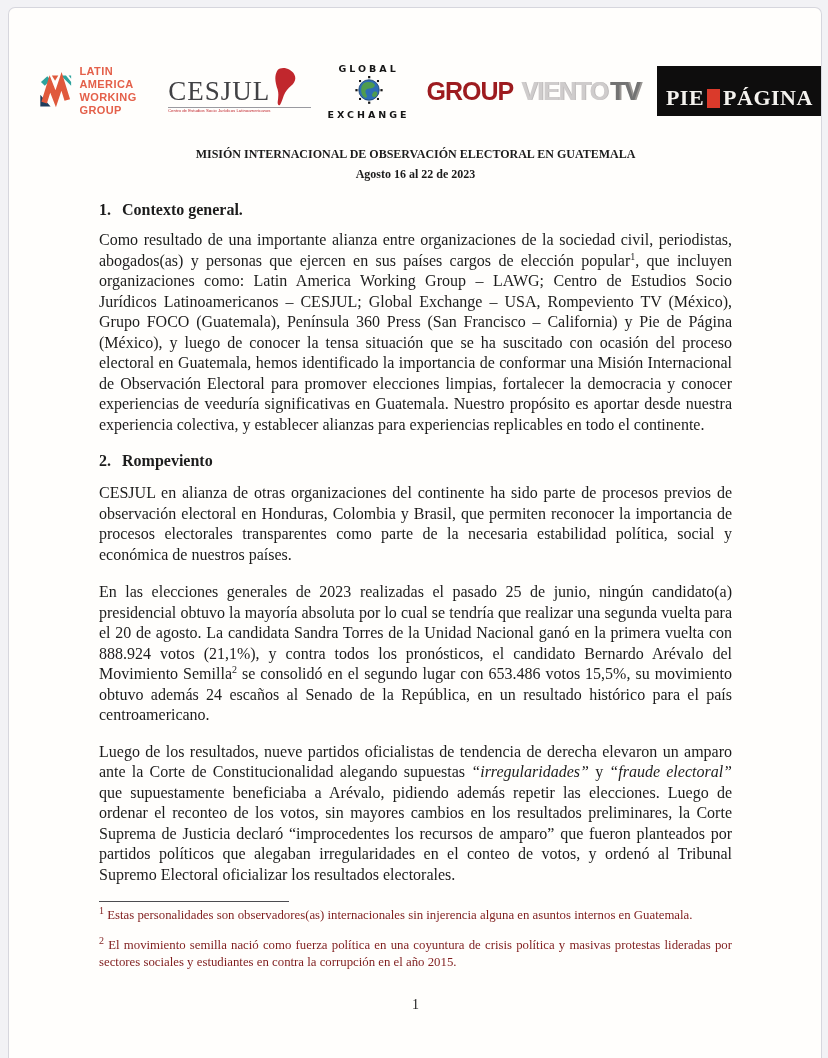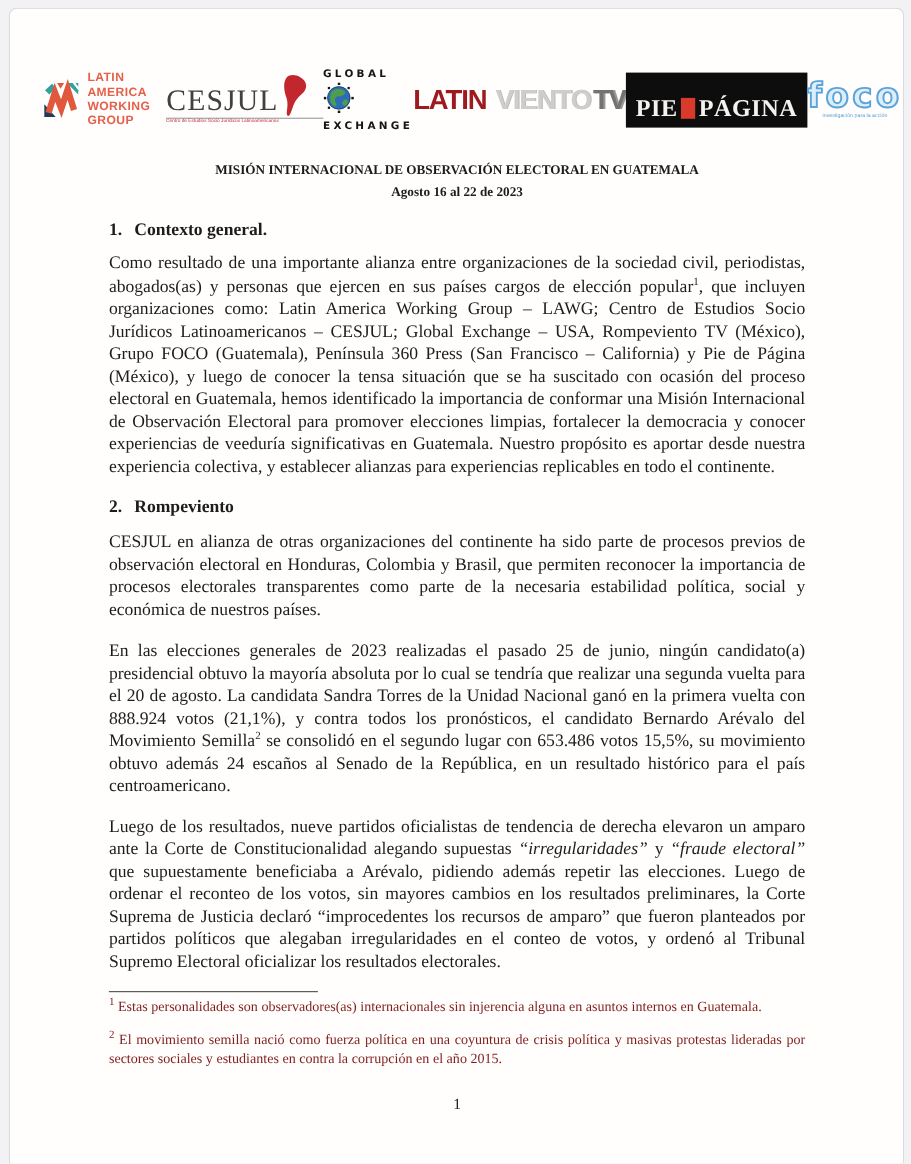--- a/index.html
+++ b/index.html
@@ -22,20 +22,21 @@
   }
   .content { padding:0 89px 0 90px; }
 
   
   .logos {
     margin:44px 18px 0 30px;
     height:78px;
     display:flex;
     align-items:center;
     justify-content:space-between;
+    gap:17px;
   }
   .logo { display:flex; align-items:center; }
 
   
   .lawg-text {
     margin-left:7px;
     font-family:"Liberation Sans", sans-serif;
     font-weight:bold;
     font-size:11px;
     line-height:13px;
@@ -55,21 +56,21 @@
   .cesjul-line { border-top:1px solid #9a9aa0; margin-top:1px; }
   .cesjul-tag {
     font-family:"Liberation Sans", sans-serif;
     font-size:6px; line-height:7px;
     color:#c1272d;
     white-space:nowrap;
     transform:scale(0.72);
     transform-origin:left top;
   }
   
-  .ge { display:block; text-align:left; }
+  .ge { display:block; text-align:center; }
   .ge-word {
     font-family:"DejaVu Sans", sans-serif;
     font-weight:bold;
     font-size:9.5px; line-height:11px;
     letter-spacing:3px;
     color:#151515;
   }
   .ge-globe { margin:2px 0 1px 0; }
   
   .rompe {
@@ -206,21 +207,21 @@
           <rect x="23.5" y="23.5" width="2.2" height="2.2" fill="#151515"></rect>
           <circle cx="15" cy="15" r="11" fill="#2d6db5" stroke="#143a66" stroke-width="0.8"></circle>
           <path d="M9,8 C13,5.5 19,6 21,9 C22.5,11.5 18,13.5 15,13.5 C12,13.5 10,16.5 12,19.5 C14,22.5 12,24.5 9.5,22.5 C6,19.5 5.5,11.5 9,8 Z" fill="#4f9c4f"></path>
           <path d="M20,17 C23,15.8 25.2,18 23.2,21 C21.4,23.8 18,22.6 18.2,19.8 Z" fill="#4f9c4f"></path>
         </svg>
       </div>
       <div class="ge-word">EXCHANGE</div>
     </div>
 
     <div class="logo rompe">
-      <span class="rompe-1">LATIN</span>
+      <span class="rompe-1">GROUP</span>
       <span class="rompe-2">VIENTO</span>
       <span class="rompe-3">TV</span>
     </div>
 
     <div class="logo pie">
       <span>PIE</span>
         <span class="pie-block"></span>
         <span>PÁGINA</span>
     </div>
 

